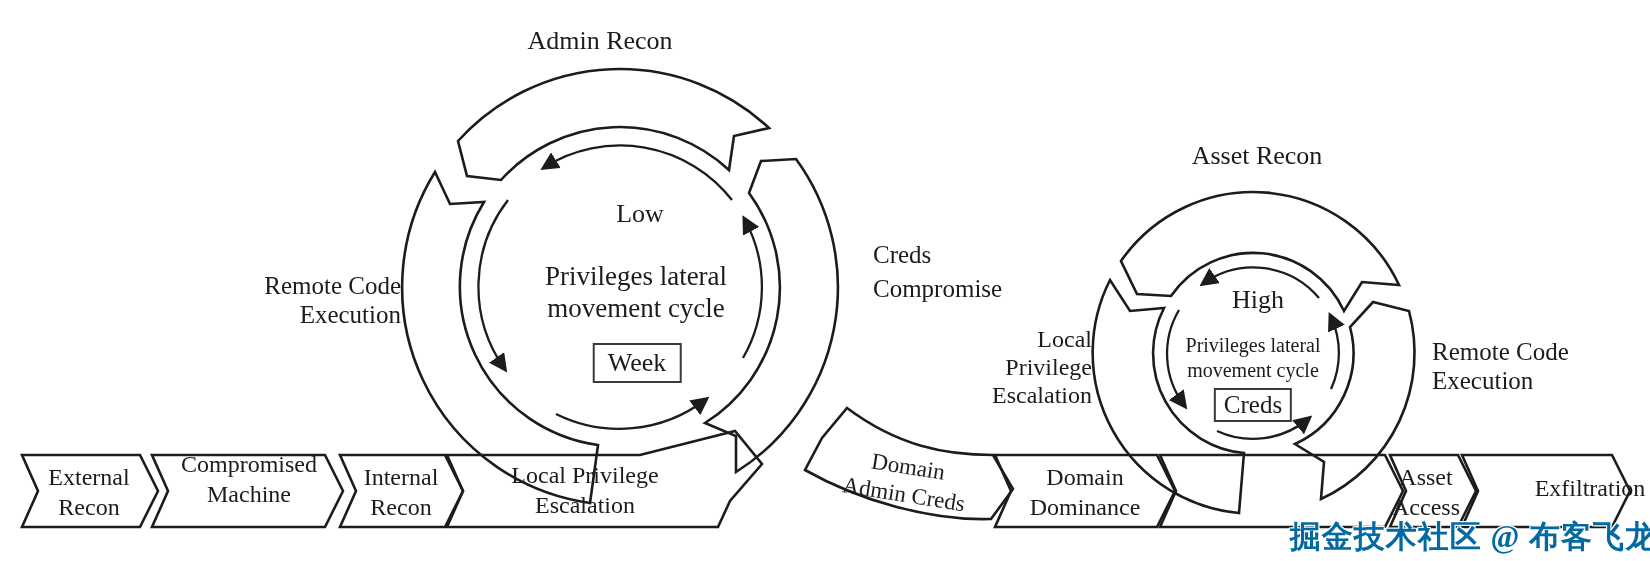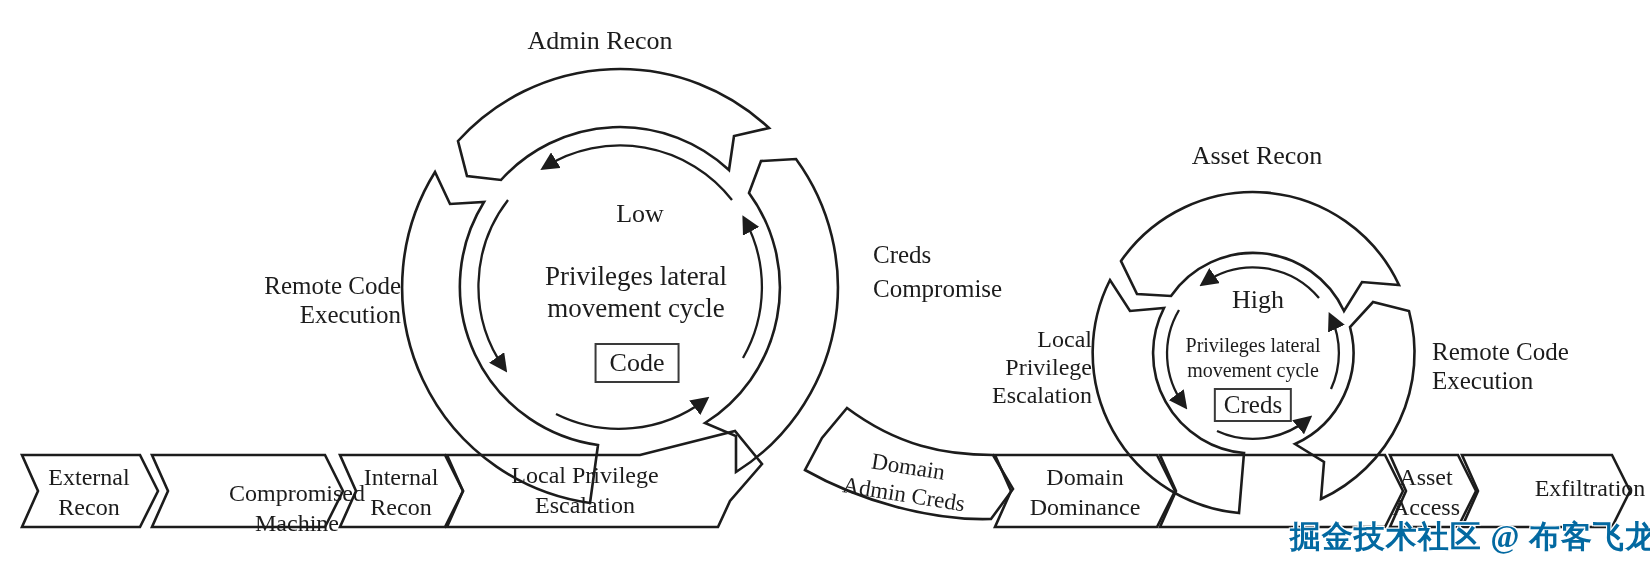--- a/index.html
+++ b/index.html
@@ -105,21 +105,21 @@
   </div>
 
   <div class="txt level-label" style="left:640px;top:214px;">Low</div>
 
   <div class="txt cycle-title" style="left:636px;top:292px;">
     <span class="ln">Privileges lateral</span>
     <span class="ln">movement cycle</span>
   </div>
 
   <div class="txt" style="left:637px;top:363px;">
-    <span class="period-box">Code</span>
+    <span class="period-box">Week</span>
   </div>
 
   <div class="txt cycle-top-label" style="left:1257px;top:156px;">Asset Recon</div>
 
   <div class="txt cycle-side-label label-right" style="right:567px;top:325px;line-height:28px;font-size:24px;">
     <span class="ln">Local</span>
     <span class="ln">Privilege</span>
     <span class="ln">Escalation</span>
   </div>
 
@@ -137,21 +137,21 @@
 
   <div class="txt" style="left:1253px;top:405px;">
     <span class="period-box" style="font-size:25px;padding:1px 8px;">Creds</span>
   </div>
 
   <div class="txt chevron-text" style="left:89px;top:492px;">
     <span class="ln">External</span>
     <span class="ln">Recon</span>
   </div>
 
-  <div class="txt chevron-text" style="left:249px;top:508px;margin-left:48px;">
+  <div class="txt chevron-text" style="left:249px;top:479px;">
     <span class="ln">Compromised</span>
     <span class="ln">Machine</span>
   </div>
 
   <div class="txt chevron-text" style="left:401px;top:492px;">
     <span class="ln">Internal</span>
     <span class="ln">Recon</span>
   </div>
 
   <div class="txt chevron-text" style="left:585px;top:490px;">

